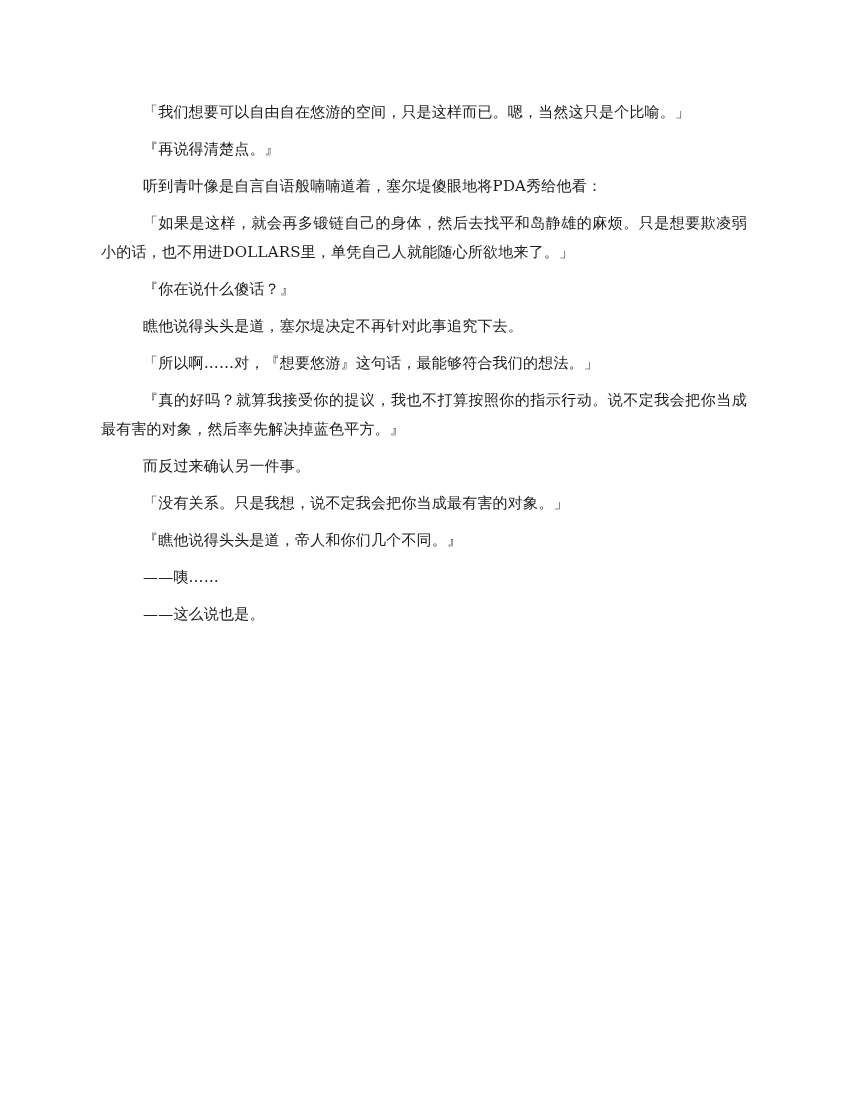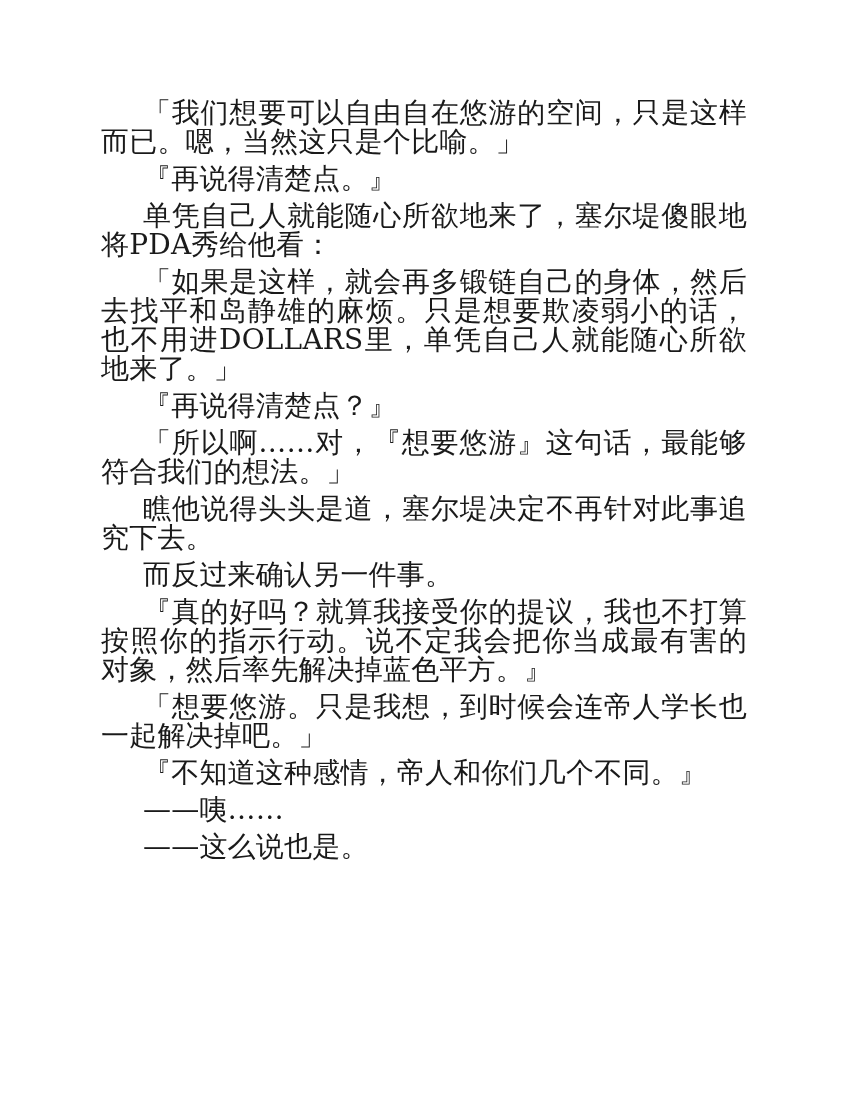--- a/index.html
+++ b/index.html
@@ -15,41 +15,41 @@
       font-family: "DejaVu Serif", "Liberation Serif", serif;
       color: #1a1a1a;
     }
     .page {
       position: absolute;
       left: 101px;
       top: 98px;
       width: 646px;
     }
     .para {
-      font-size: 28px;
+      font-size: 15px;
       line-height: 29px;
       margin: 0 0 8px 0;
       text-indent: 42px;
       text-align: justify;
       letter-spacing: 0.2px;
     }
     .para.noindent-dash {
       text-indent: 42px;
     }
   </style>
 </head>
 <body>
 
 <div class="page">
   <p class="para">「我们想要可以自由自在悠游的空间，只是这样而已。嗯，当然这只是个比喻。」</p>
   <p class="para">『再说得清楚点。』</p>
-  <p class="para">单凭自己人就能随心所欲地来了，塞尔堤傻眼地将PDA秀给他看：</p>
+  <p class="para">听到青叶像是自言自语般喃喃道着，塞尔堤傻眼地将PDA秀给他看：</p>
   <p class="para">「如果是这样，就会再多锻链自己的身体，然后去找平和岛静雄的麻烦。只是想要欺凌弱小的话，也不用进DOLLARS里，单凭自己人就能随心所欲地来了。」</p>
-  <p class="para">『再说得清楚点？』</p>
+  <p class="para">『你在说什么傻话？』</p>
+  <p class="para">瞧他说得头头是道，塞尔堤决定不再针对此事追究下去。</p>
   <p class="para">「所以啊……对，『想要悠游』这句话，最能够符合我们的想法。」</p>
-  <p class="para">瞧他说得头头是道，塞尔堤决定不再针对此事追究下去。</p>
+  <p class="para">『真的好吗？就算我接受你的提议，我也不打算按照你的指示行动。说不定我会把你当成最有害的对象，然后率先解决掉蓝色平方。』</p>
   <p class="para">而反过来确认另一件事。</p>
-  <p class="para">『真的好吗？就算我接受你的提议，我也不打算按照你的指示行动。说不定我会把你当成最有害的对象，然后率先解决掉蓝色平方。』</p>
-  <p class="para">「想要悠游。只是我想，到时候会连帝人学长也一起解决掉吧。」</p>
-  <p class="para">『不知道这种感情，帝人和你们几个不同。』</p>
+  <p class="para">「没有关系。只是我想，说不定我会把你当成最有害的对象。」</p>
+  <p class="para">『瞧他说得头头是道，帝人和你们几个不同。』</p>
   <p class="para noindent-dash">——咦……</p>
   <p class="para noindent-dash">——这么说也是。</p>
 </div>
 
 </body></html>

